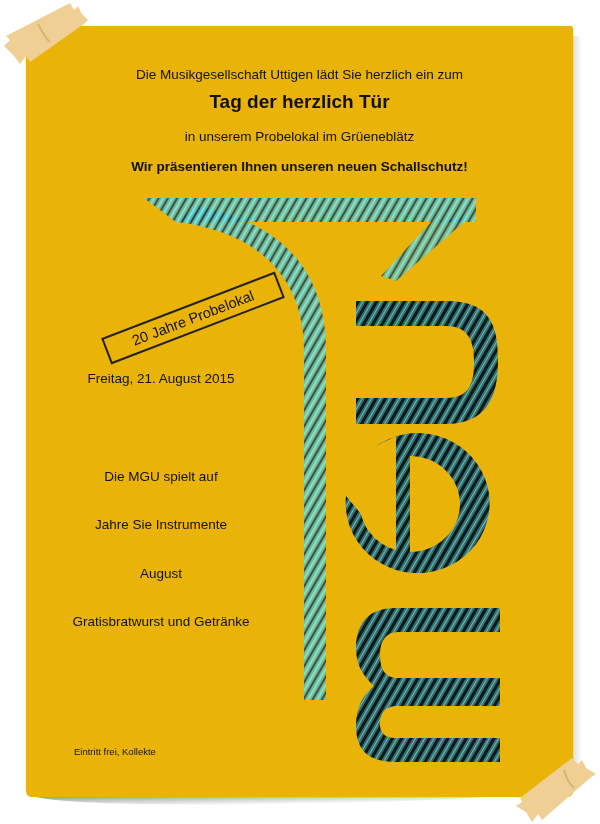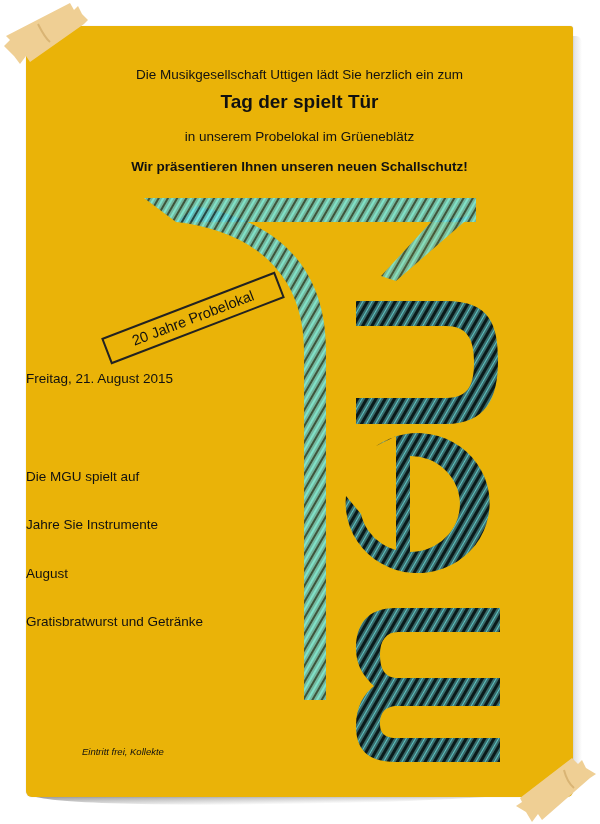--- a/index.html
+++ b/index.html
@@ -11,22 +11,22 @@
   .shadow-bottom { position:absolute; left:32px; top:790px; width:540px; height:14px;
          background:linear-gradient(to bottom,#8c8c8c,rgba(255,255,255,0)); border-radius:0 0 50% 50%/0 0 100% 100%;
          transform:rotate(-1deg); }
   .paper { position:absolute; left:26px; top:26px; width:547px; height:771px; background:#eab308;
          border-radius:3px 3px 6px 6px; box-shadow:0 0 1px rgba(0,0,0,0.25); }
   .txt { position:absolute; left:0; width:100%; text-align:center; white-space:nowrap; }
   .intro { top:41px; font-size:13.5px; }
   .title { top:65px; font-size:19px; font-weight:bold; }
   .loc { top:103px; font-size:13.5px; }
   .tagline { top:133px; font-size:13.5px; font-weight:bold; }
-  .list { position:absolute; left:0; width:270px; font-size:13.5px; white-space:nowrap; }
-  .footer { position:absolute; left:56px; top:720px; font-size:9.5px;font-style:italic; }
+  .list { position:absolute; left:0; width:270px; text-align:center; font-size:13.5px; white-space:nowrap; }
+  .footer { position:absolute; left:48px; top:720px; font-size:9.5px; }
   .stamp { position:absolute; left:74px; top:278px; width:186px; height:28px; border:2px solid #222;
          transform:rotate(-21deg); transform-origin:center; display:flex; align-items:center; justify-content:center;
          font-size:14.5px; box-sizing:border-box; }
   .logo { position:absolute; left:0; top:0; width:547px; height:771px; pointer-events:none; }
   .tape { position:absolute; }
 </style>
 </head>
 <body>
 
 <div class="shadow-right"></div>
@@ -54,21 +54,21 @@
     <path d="M150 196 C230 205, 280 250, 278 330 L278 674 L300 674 L300 330 C302 240, 250 195, 170 180 Z" fill="url(#ropeLight)" opacity="0.85"></path>
 
     <path d="M330 275 L420 275 C465 275, 472 300, 472 335 C472 372, 460 398, 420 398 L330 398 L330 372 L420 372 C445 372, 448 355, 448 335 C448 312, 440 300, 420 300 L330 300 Z" fill="url(#rope)"></path>
 
     <path d="M350 420 A72 70 0 1 1 320 470 L335 488 A50 48 0 1 0 384 430 L384 542 L370 542 L370 410 Z" fill="url(#rope)"></path>
 
     <path d="M474 582 L370 582 C340 582, 330 600, 330 622 C330 642, 340 652, 348 660 C338 668, 330 680, 330 700 C330 722, 340 736, 370 736 L474 736 L474 712 L370 712 C357 712, 354 705, 354 698 C354 688, 358 680, 372 680 L474 680 L474 652 L372 652 C358 652, 354 642, 354 628 C354 615, 360 606, 372 606 L474 606 Z" fill="url(#rope)"></path>
   </svg>
 
   <div class="txt intro">Die Musikgesellschaft Uttigen lädt Sie herzlich ein zum</div>
-  <div class="txt title">Tag der spielt Tür</div>
+  <div class="txt title">Tag der herzlich Tür</div>
   <div class="txt loc">in unserem Probelokal im Grüeneblätz</div>
   <div class="txt tagline">Wir präsentieren Ihnen unseren neuen Schallschutz!</div>
 
   <div class="stamp">
     <span>20 Jahre Probelokal</span>
   </div>
 
   <div class="list" style="top:345px">Freitag, 21. August 2015</div>
   <div class="list" style="top:443px">Die MGU spielt auf</div>
   <div class="list" style="top:491px">Jahre Sie Instrumente</div>

